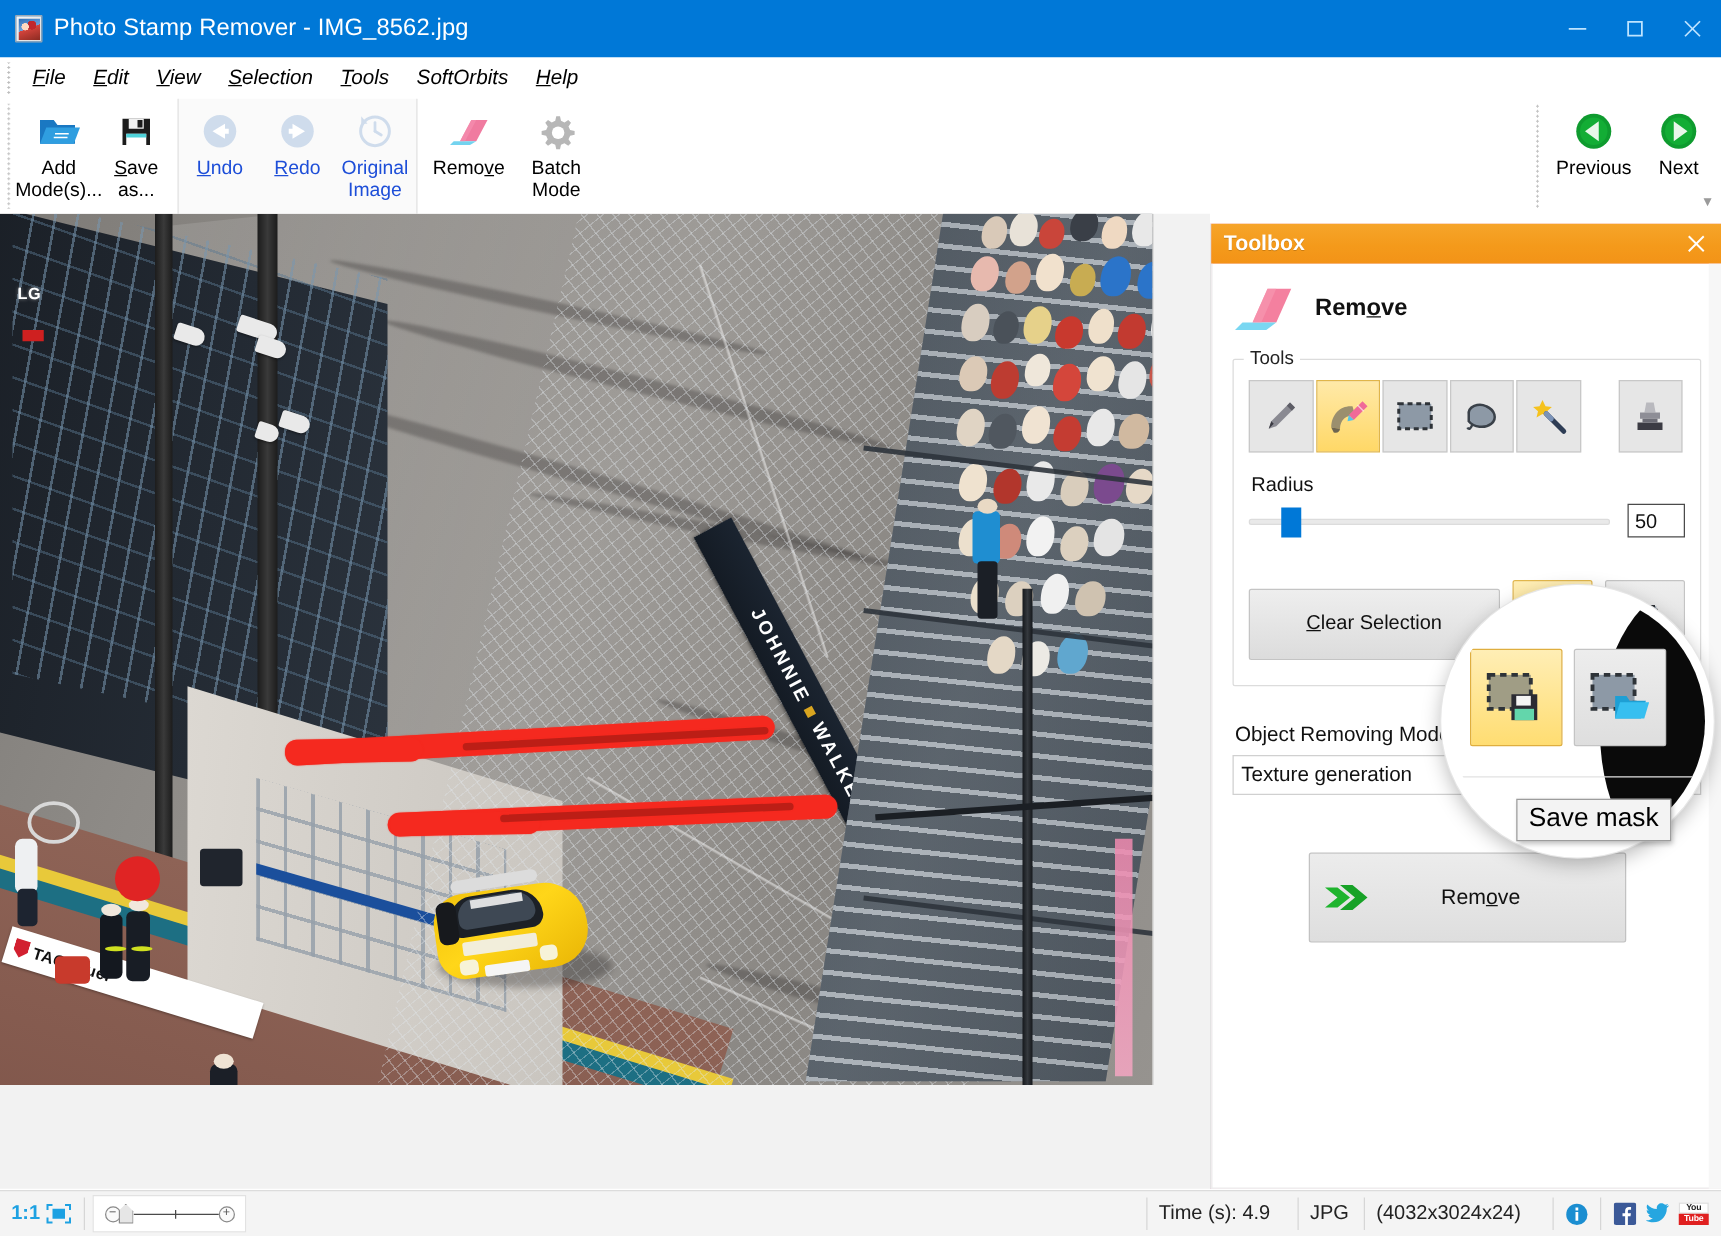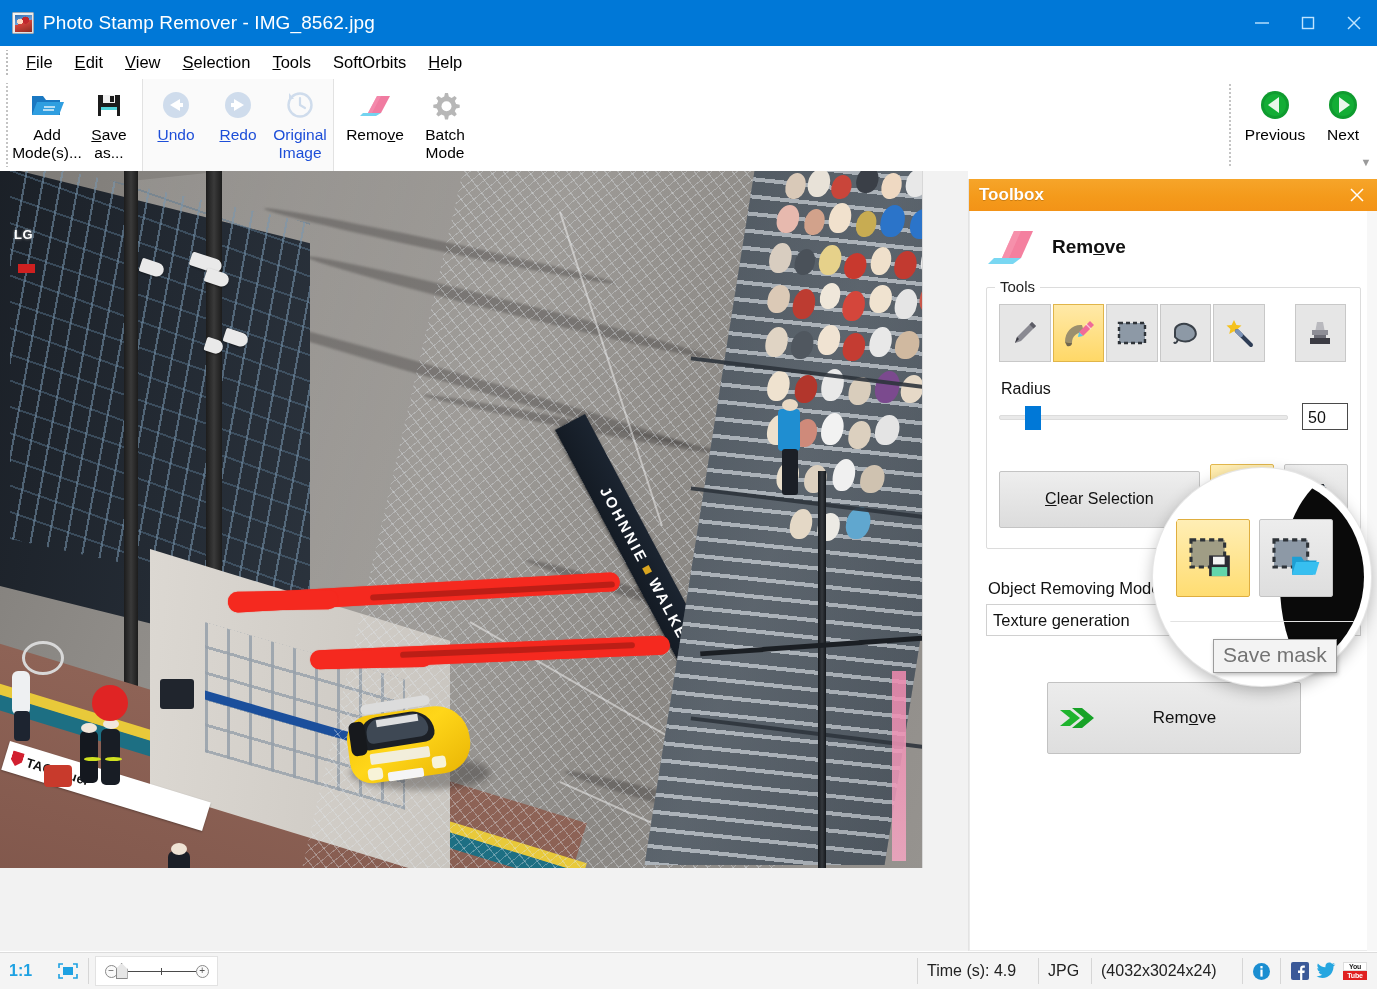--- a/index.html
+++ b/index.html
@@ -47,20 +47,21 @@
     cursor: default;
   }
   .win-btn svg { display: block; }
 
   
   .menubar {
     position: absolute; left: 0; top: 46px; width: 1377px; height: 33px;
     background: #ffffff;
     display: flex; align-items: center;
     border-bottom: 0;
+    font-style: italic;
   }
   .menu-grip {
     width: 9px; height: 26px; margin-left: 3px; margin-right: 3px; flex: none;
     background-image: radial-gradient(#bdbdbd 36%, transparent 37%);
     background-size: 4px 4px; background-position: 2px 2px;
     background-repeat: repeat-y;
   }
   .menu-item {
     font-size: 16.5px; color: #000;
     padding: 2px 11px; cursor: default; white-space: nowrap;
@@ -396,33 +397,33 @@
   .co-btn.active {
     background: linear-gradient(#ffeeb5,#ffdd72);
     border:1px solid #dfae3f;
   }
   .co-divider {
     position:absolute; left:0; top:146px; width:196px; height:1px; background:#e2e2e2;
   }
   .tooltip {
     position:absolute; left:1213px; top:639px;
     background:#f3f3f3; border:1px solid #9c9c9c;
-    padding:3px 9px 5px 9px; font-size:21px; color:#737373;
+    padding:3px 9px 5px 9px; font-size:21px; color:#000000;
     box-shadow:1px 2px 4px rgba(0,0,0,.25);
     white-space:nowrap; z-index:5;
   }
 
   
   .statusbar {
     position:absolute; left:0; top:952px; width:1377px; height:37px;
     background:#f4f4f4; border-top:1px solid #dcdcdc;
     display:flex; align-items:center;
   }
   .sb-cell {
-    height:30px; display:flex; align-items:center; gap:25px;
+    height:30px; display:flex; align-items:center; gap:4px;
     padding:0 9px; font-size:16px; color:#222;
   }
   .sb-div { width:1px; height:26px; background:#d6d6d6; flex:none; }
   .sb-onetoone { color:#1da1e2; font-size:16px; font-weight:bold; }
   .zoomwidget {
     width:123px; height:30px; background:#ffffff; border:1px solid #e2e2e2;
     display:flex; align-items:center; justify-content:center; gap:0;
     margin-left:6px;
   }
   .zw-line { width:68px; height:1px; background:#4a4a4a; position:relative; }

